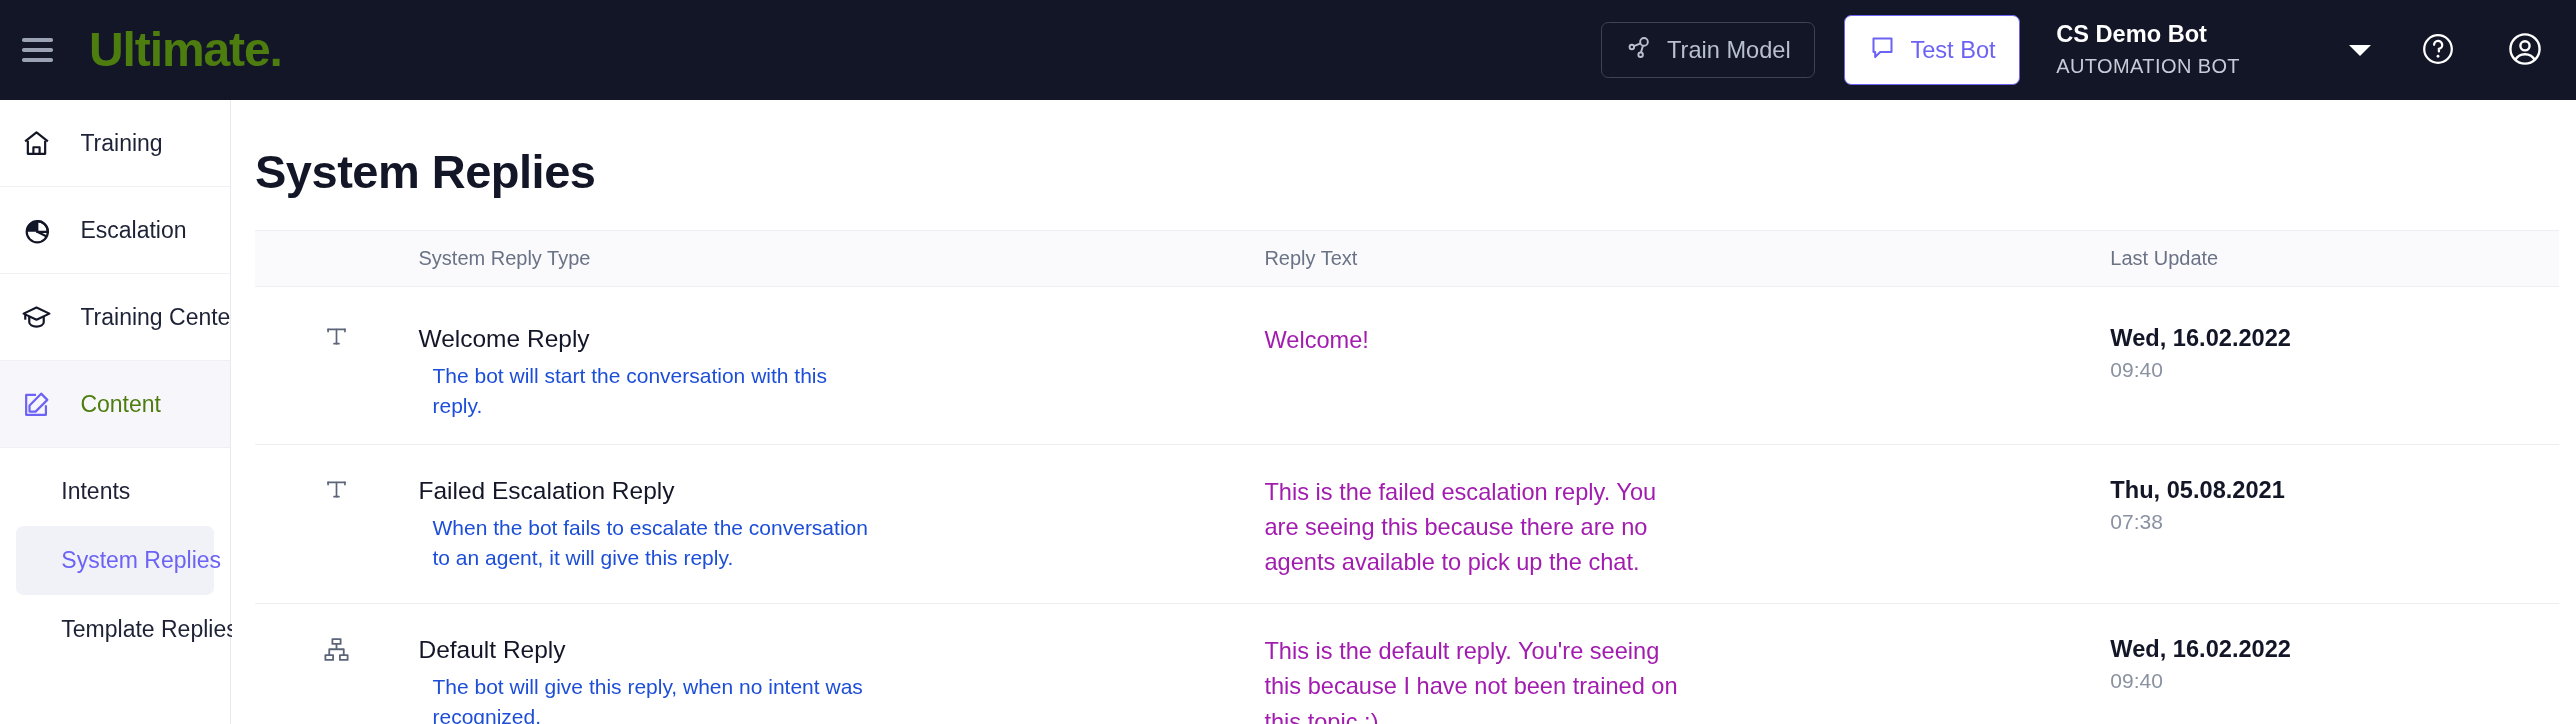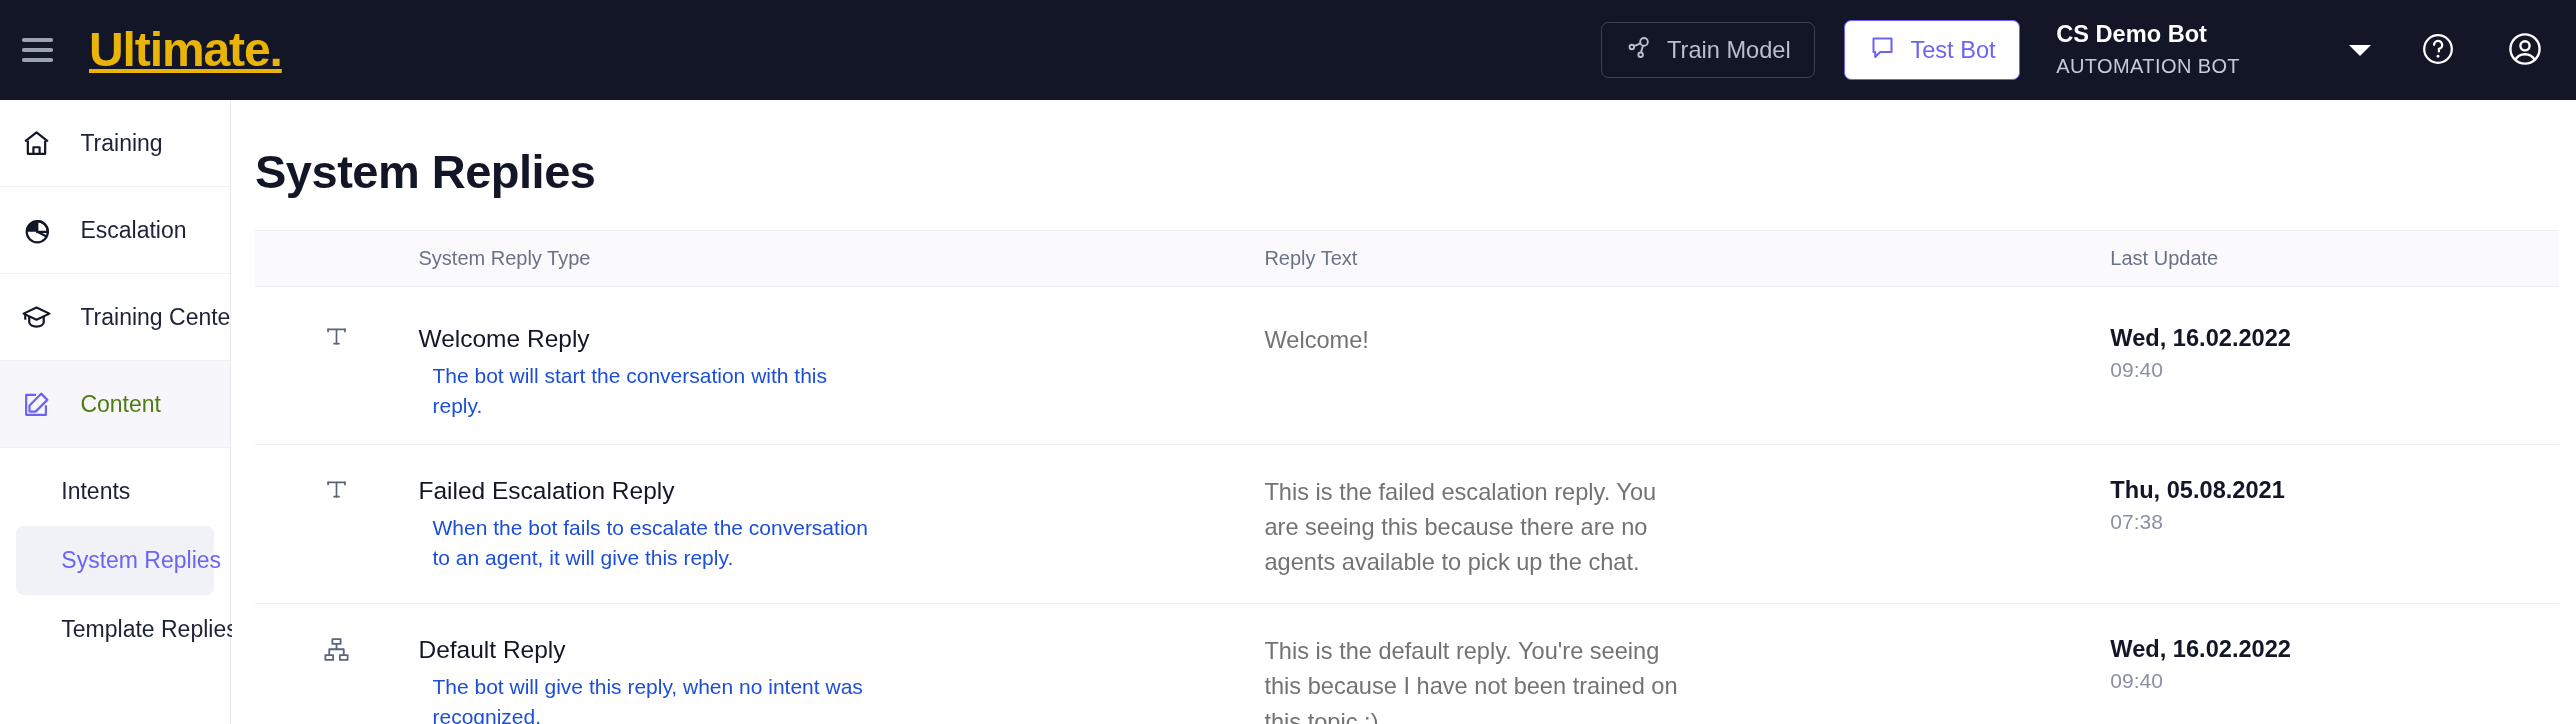--- a/index.html
+++ b/index.html
@@ -32,27 +32,26 @@
     cursor: pointer;
   }
   .hamburger span {
     display: block;
     height: 3.6px;
     background: #9aa2b4;
     border-radius: 1.8px;
   }
   .brand {
     margin-left: 36px;
-    color: #eab308;
+    color: #4d7c0f;
     font-size: 48px;
     font-weight: 700;
     letter-spacing: -1.1px;
     line-height: 1;
     white-space: nowrap;
-    text-decoration: underline;
   }
 
   .topbar-right {
     margin-left: auto;
     display: flex;
     align-items: center;
     height: 100%;
     padding-right: 31px;
     border-radius: 32px;
   }
@@ -69,21 +68,21 @@
     color: #b9bfcd;
     font-size: 23.6px;
     font-family: "Liberation Sans", sans-serif;
     cursor: pointer;
     white-space: nowrap;
   }
   .btn-test {
     display: flex;
     align-items: center;
     gap: 14.5px;
-    height: 60px;
+    height: 70px;
     padding: 0 23.6px;
     margin-left: 29px;
     border: 1.8px solid #6c63f5;
     border-radius: 7.3px;
     background: #ffffff;
     color: #6c63f5;
     font-size: 23.6px;
     font-family: "Liberation Sans", sans-serif;
     cursor: pointer;
     white-space: nowrap;
@@ -237,21 +236,21 @@
   .reply-desc {
     font-size: 21px;
     color: #1d4ed8;
     line-height: 1.44;
     margin-top: 5.4px;
     max-width: 441px;
     margin-left: 14px;
   }
   .reply-text {
     font-size: 23.6px;
-    color: #737373;
+    color: #a21caf;
     line-height: 1.5;
     max-width: 445px;
     padding-right: 18px;
   }
   .date-main {
     font-size: 23.6px;
     color: #131627;
     font-weight: 700;
     line-height: 1.3;
     white-space: nowrap;

